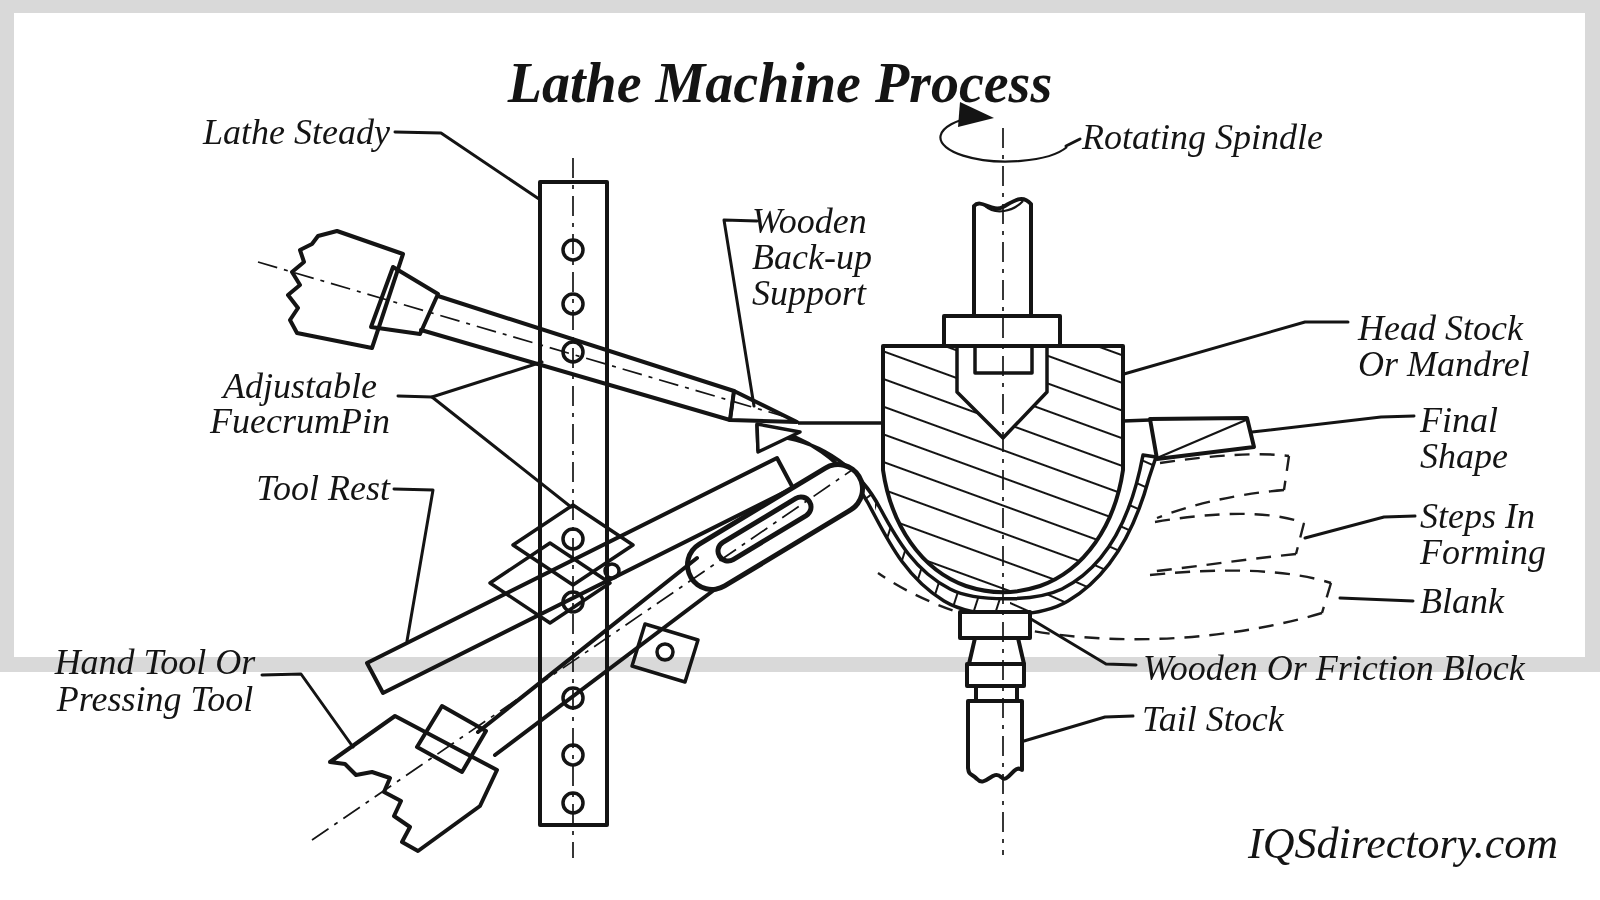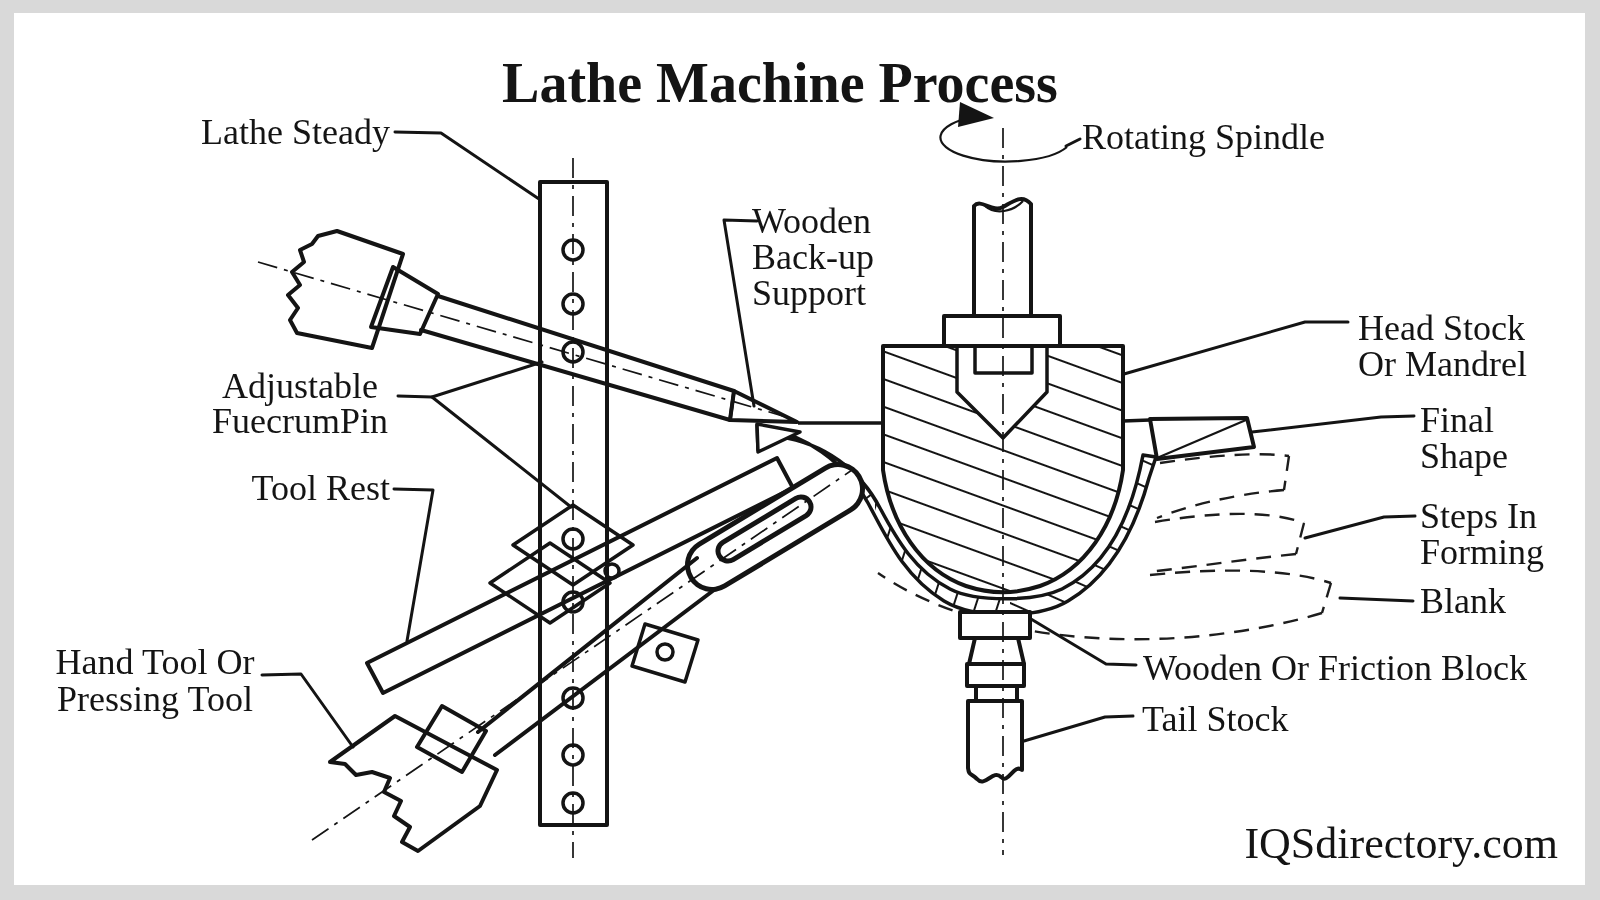--- a/index.html
+++ b/index.html
@@ -1,17 +1,17 @@
 <!DOCTYPE html>
 <html><head>
 <meta charset="utf-8">
 <style>
   html,body{margin:0;padding:0;}
   body{width:1600px;height:900px;font-family:"Liberation Serif",serif;}
-  .frame{position:relative;width:1600px;height:900px;background:#d9d9d9;}
+  .frame{position:relative;width:1600px;height:672px;background:#d9d9d9;font-style:italic;}
   .canvas{position:absolute;left:14px;top:13px;right:15px;bottom:15px;background:#ffffff;}
   svg{position:absolute;left:0;top:0;width:1600px;height:900px;}
   .ln{stroke:#141414;stroke-width:4;fill:none;stroke-linejoin:round;stroke-linecap:round;}
   .ln35{stroke:#141414;stroke-width:3.5;fill:none;stroke-linejoin:round;}
   .thin{stroke:#141414;stroke-width:2.2;fill:none;}
   .leader{stroke:#141414;stroke-width:3;fill:none;stroke-linejoin:round;stroke-linecap:round;}
   .axis{stroke:#141414;stroke-width:1.7;fill:none;stroke-dasharray:20 7 4 7;}
   .dashed{stroke:#1d1d1d;stroke-width:2.4;fill:none;stroke-dasharray:15 10;stroke-linecap:butt;}
   .wfill{fill:#ffffff;stroke:#141414;stroke-width:4;stroke-linejoin:round;}
   .wfill35{fill:#ffffff;stroke:#141414;stroke-width:3.5;stroke-linejoin:round;}

